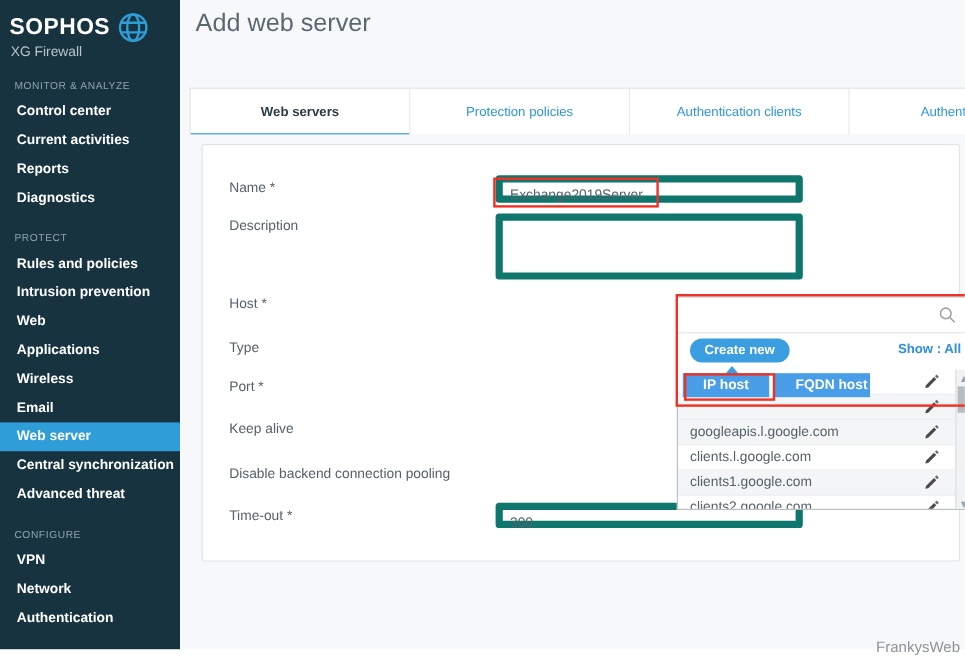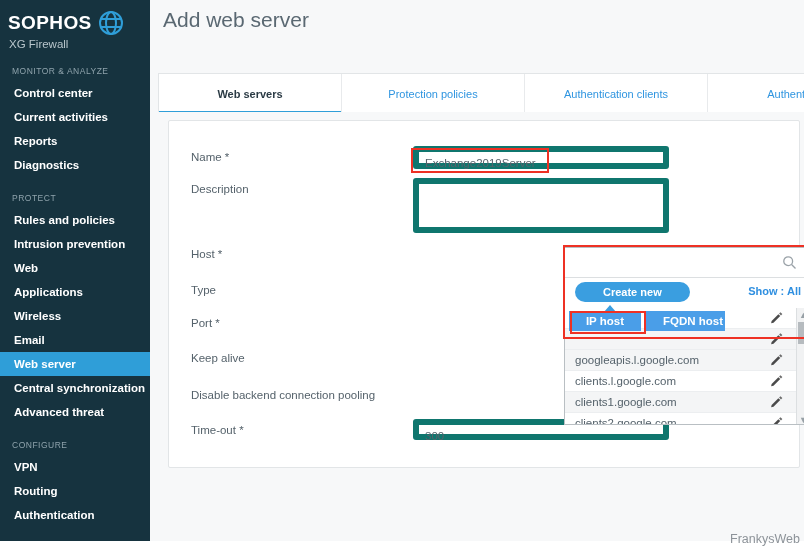--- a/index.html
+++ b/index.html
@@ -102,21 +102,21 @@
     position:relative; height:30px; border-bottom:1px solid #dcdfe1;
     background:#ffffff;
   }
   .hd-search .mag { position:absolute; right:12px; top:7px; }
   .hd-toolbar {
     position:relative; height:30px; background:#ffffff;
   }
   .pill-createnew {
     position:absolute; left:10px; top:4px;
     background:#3a9ee0; color:#ffffff; font-size:11px; font-weight:bold;
-    border-radius:11px; padding:3px 28px; line-height:14px; cursor:pointer;
+    border-radius:11px; padding:3px 12px; line-height:14px; cursor:pointer;
   }
   .show-all {
     position:absolute; right:8px; top:7px;
     color:#2f8fe0; font-size:11px; font-weight:bold; cursor:pointer;text-align:right;
   }
   .hd-list { position:relative; }
   .hd-row {
     position:relative; height:21px; line-height:21px;
     font-size:11.5px; color:#55626b; padding-left:10px;
     border-bottom:1px solid #eceef0;
@@ -196,21 +196,21 @@
   <div class="nav-item">Web</div>
   <div class="nav-item">Applications</div>
   <div class="nav-item">Wireless</div>
   <div class="nav-item">Email</div>
   <div class="nav-item active">Web server</div>
   <div class="nav-item">Central synchronization</div>
   <div class="nav-item">Advanced threat</div>
 
   <div class="nav-group-title">CONFIGURE</div>
   <div class="nav-item">VPN</div>
-  <div class="nav-item">Routing</div>
+  <div class="nav-item">Network</div>
   <div class="nav-item">Authentication</div>
 
 </div>
 
 <div id="main">
  <div id="main-inner">
 
   <div class="page-title">Add web server</div>
 
   <div class="tabbar">

